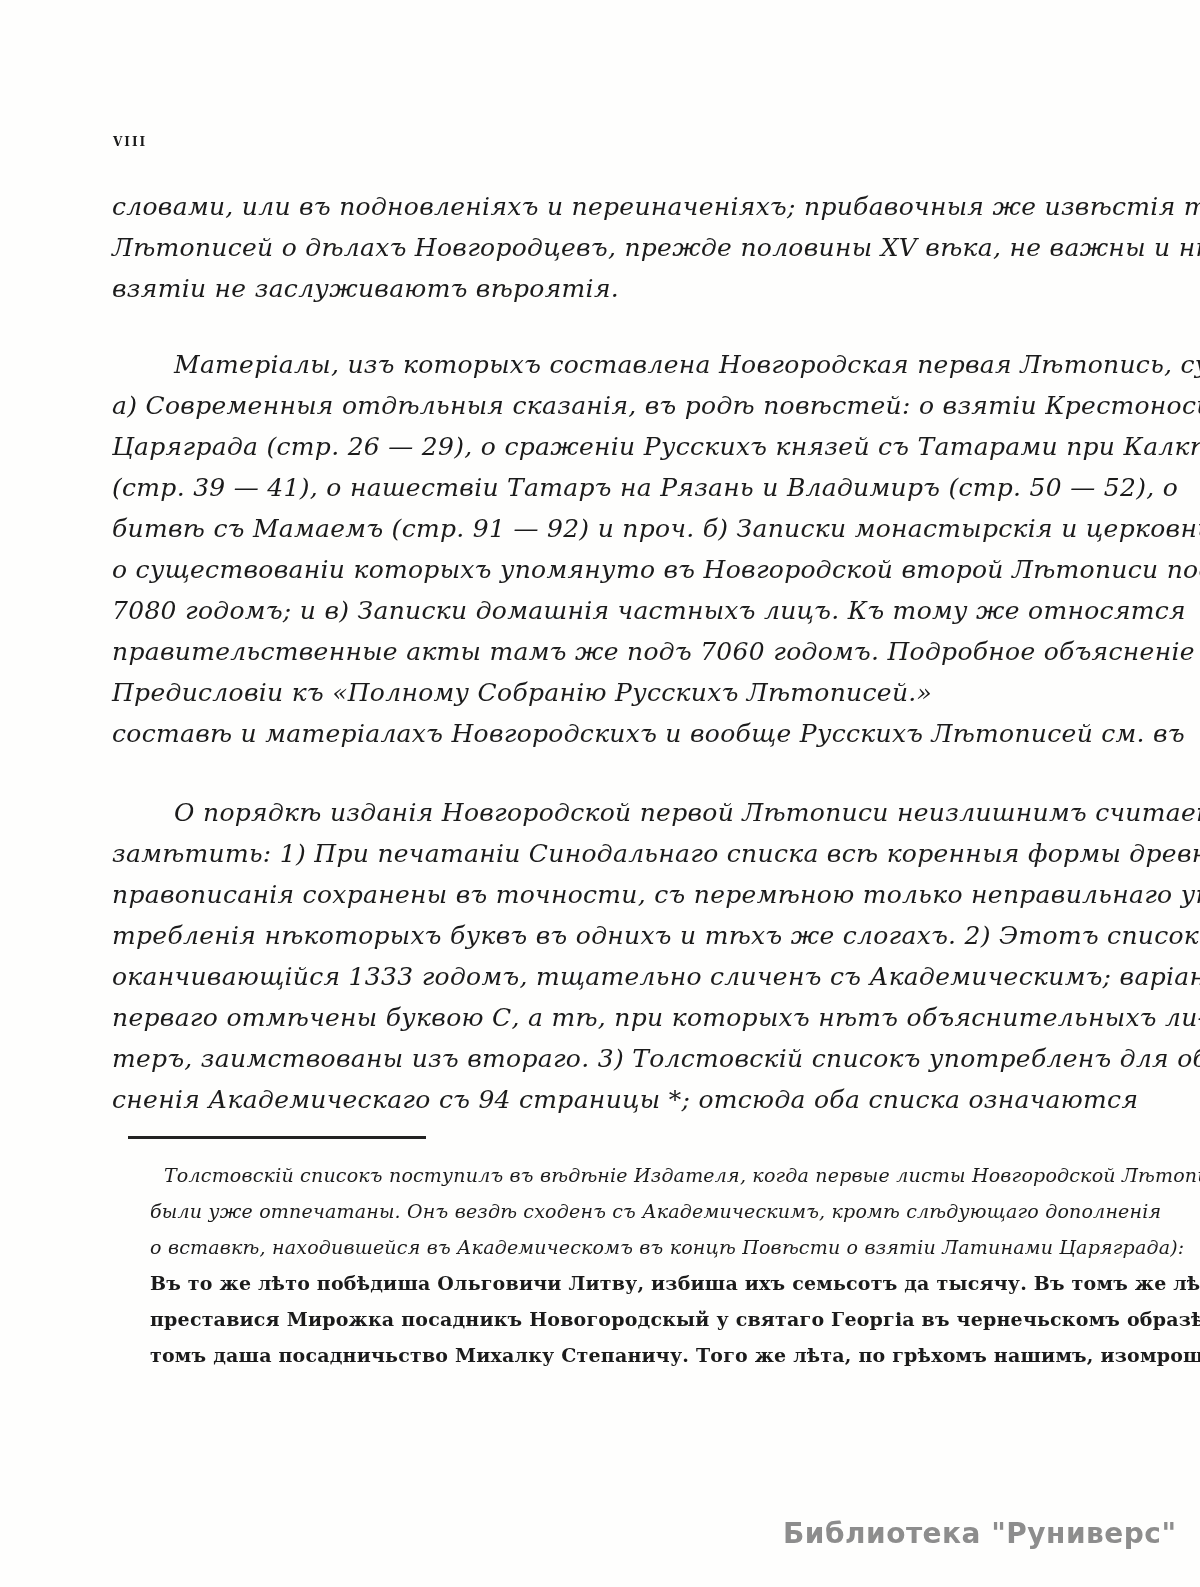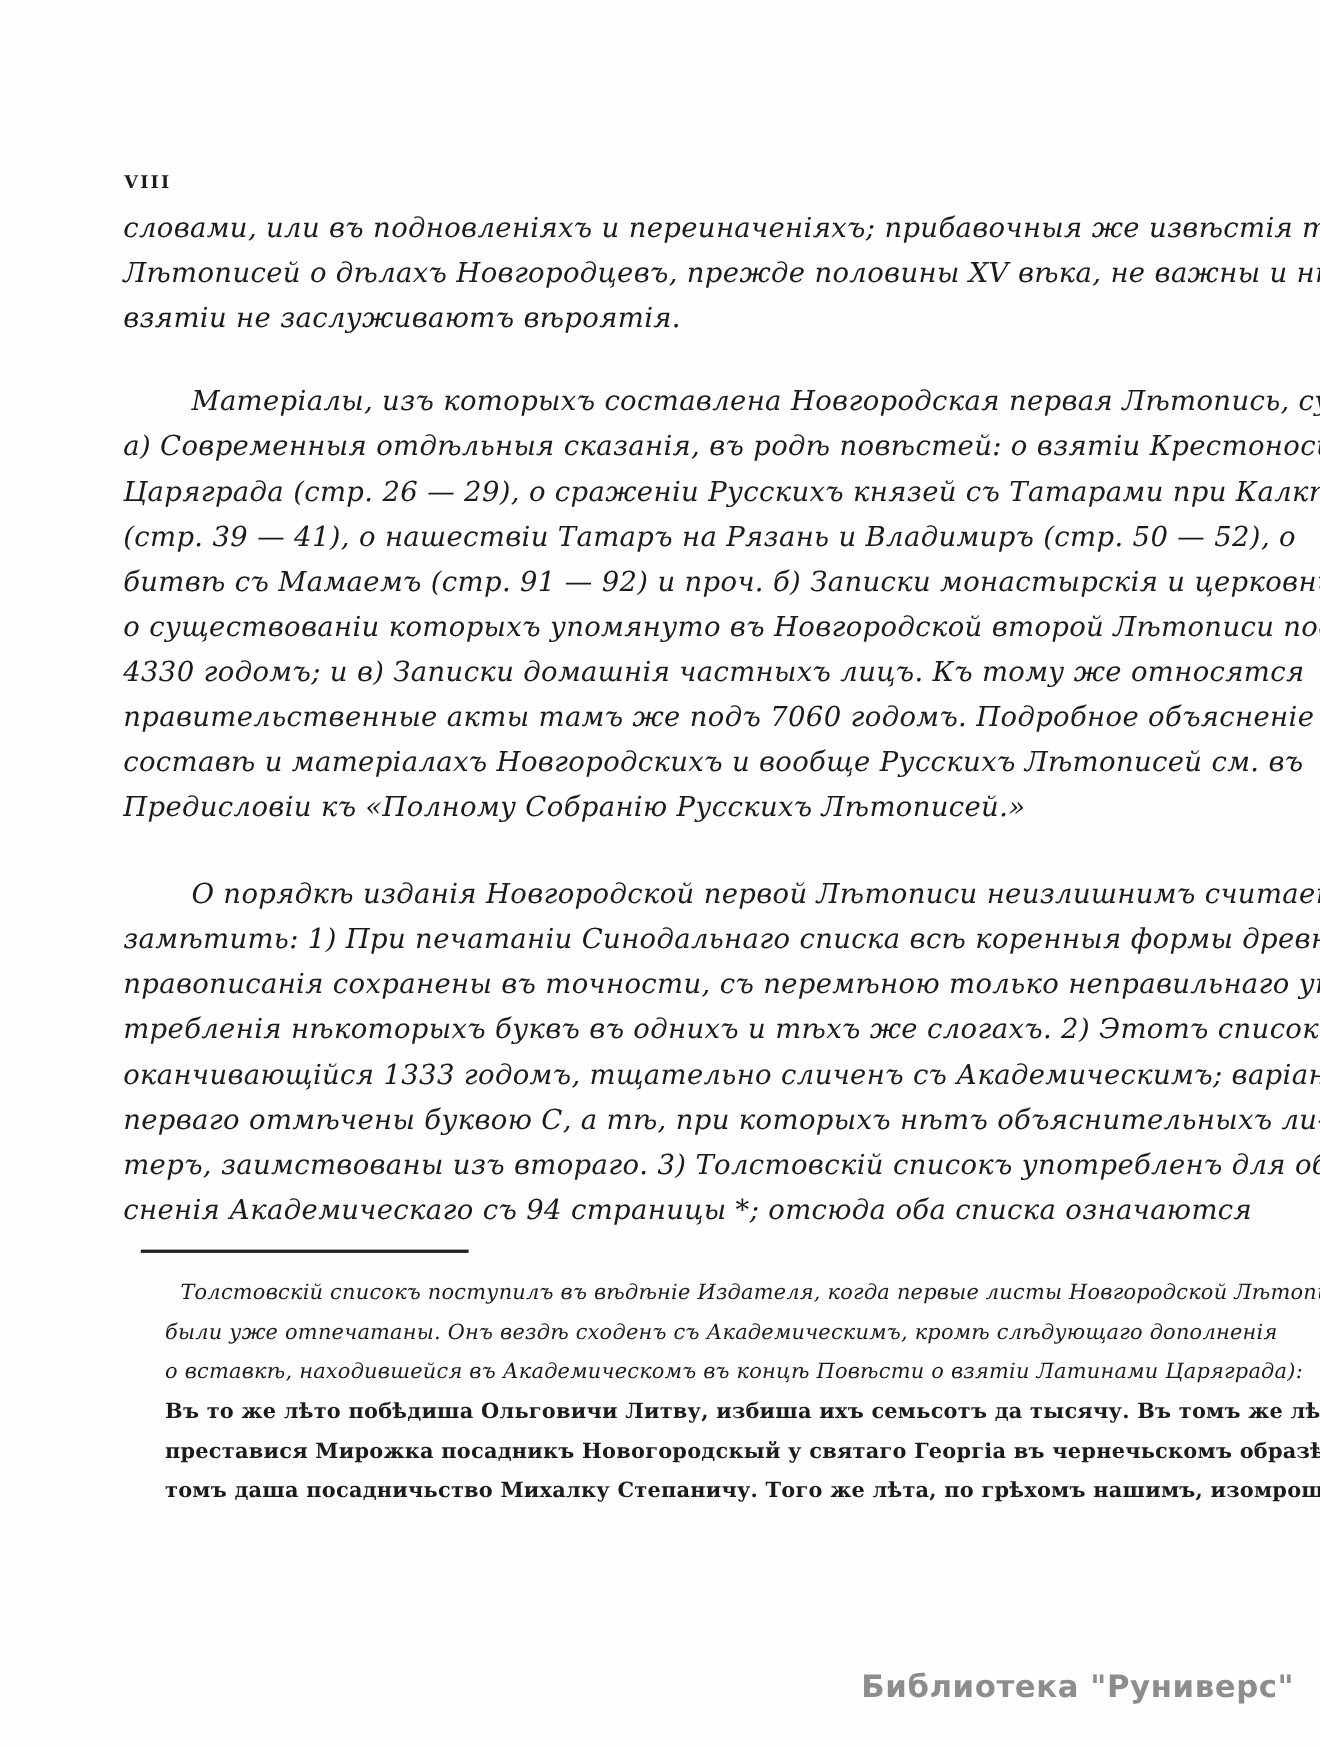--- a/index.html
+++ b/index.html
@@ -7,23 +7,23 @@
     position: relative;
     width: 1200px;
     height: 1587px;
     background: #fefefd;
     color: #1b1b1b;
     overflow: hidden;
   }
   .pageno {
     position: absolute;
     left: 113px;
-    top: 156px;
+    top: 135px;
     font-family: "DejaVu Serif", serif;
-    font-size: 16px;
+    font-size: 12px;
     font-weight: 600;
     letter-spacing: 2px;
   }
   .para {
     position: absolute;
     left: 112px;
     width: 975px;
     font-family: "DejaVu Serif", serif;
     font-style: italic;
     font-size: 25px;
@@ -85,24 +85,24 @@
     <div class="jline lastline">взятіи не заслуживаютъ вѣроятія.</div>
   </div>
 
   <div class="para" id="para2">
     <div class="jline indent">Матеріалы, изъ которыхъ составлена Новгородская первая Лѣтопись, суть:</div>
     <div class="jline">а) Современныя отдѣльныя сказанія, въ родѣ повѣстей: о взятіи Крестоносцами</div>
     <div class="jline">Царяграда (стр. 26 — 29), о сраженіи Русскихъ князей съ Татарами при Калкѣ</div>
     <div class="jline">(стр. 39 — 41), о нашествіи Татаръ на Рязань и Владимиръ (стр. 50 — 52), о</div>
     <div class="jline">битвѣ съ Мамаемъ (стр. 91 — 92) и проч. б) Записки монастырскія и церковныя,</div>
     <div class="jline">о существованіи которыхъ упомянуто въ Новгородской второй Лѣтописи подъ</div>
-    <div class="jline">4330 годомъ; и в) Записки домашнія частныхъ лицъ. Къ тому же относятся</div>
+    <div class="jline">7080 годомъ; и в) Записки домашнія частныхъ лицъ. Къ тому же относятся</div>
     <div class="jline">правительственные акты тамъ же подъ 7060 годомъ. Подробное объясненіе о</div>
+    <div class="jline lastline">Предисловіи къ «Полному Собранію Русскихъ Лѣтописей.»</div>
     <div class="jline">составѣ и матеріалахъ Новгородскихъ и вообще Русскихъ Лѣтописей см. въ</div>
-    <div class="jline lastline">Предисловіи къ «Полному Собранію Русскихъ Лѣтописей.»</div>
   </div>
 
   <div class="para" id="para3">
     <div class="jline indent">О порядкѣ изданія Новгородской первой Лѣтописи неизлишнимъ считается</div>
     <div class="jline">замѣтить: 1) При печатаніи Синодальнаго списка всѣ коренныя формы древняго</div>
     <div class="jline">правописанія сохранены въ точности, съ перемѣною только неправильнаго упо-</div>
     <div class="jline">требленія нѣкоторыхъ буквъ въ однихъ и тѣхъ же слогахъ. 2) Этотъ списокъ,</div>
     <div class="jline">оканчивающійся 1333 годомъ, тщательно сличенъ съ Академическимъ; варіанты</div>
     <div class="jline">перваго отмѣчены буквою С, а тѣ, при которыхъ нѣтъ объяснительныхъ ли-</div>
     <div class="jline">теръ, заимствованы изъ втораго. 3) Толстовскій списокъ употребленъ для объя-</div>

